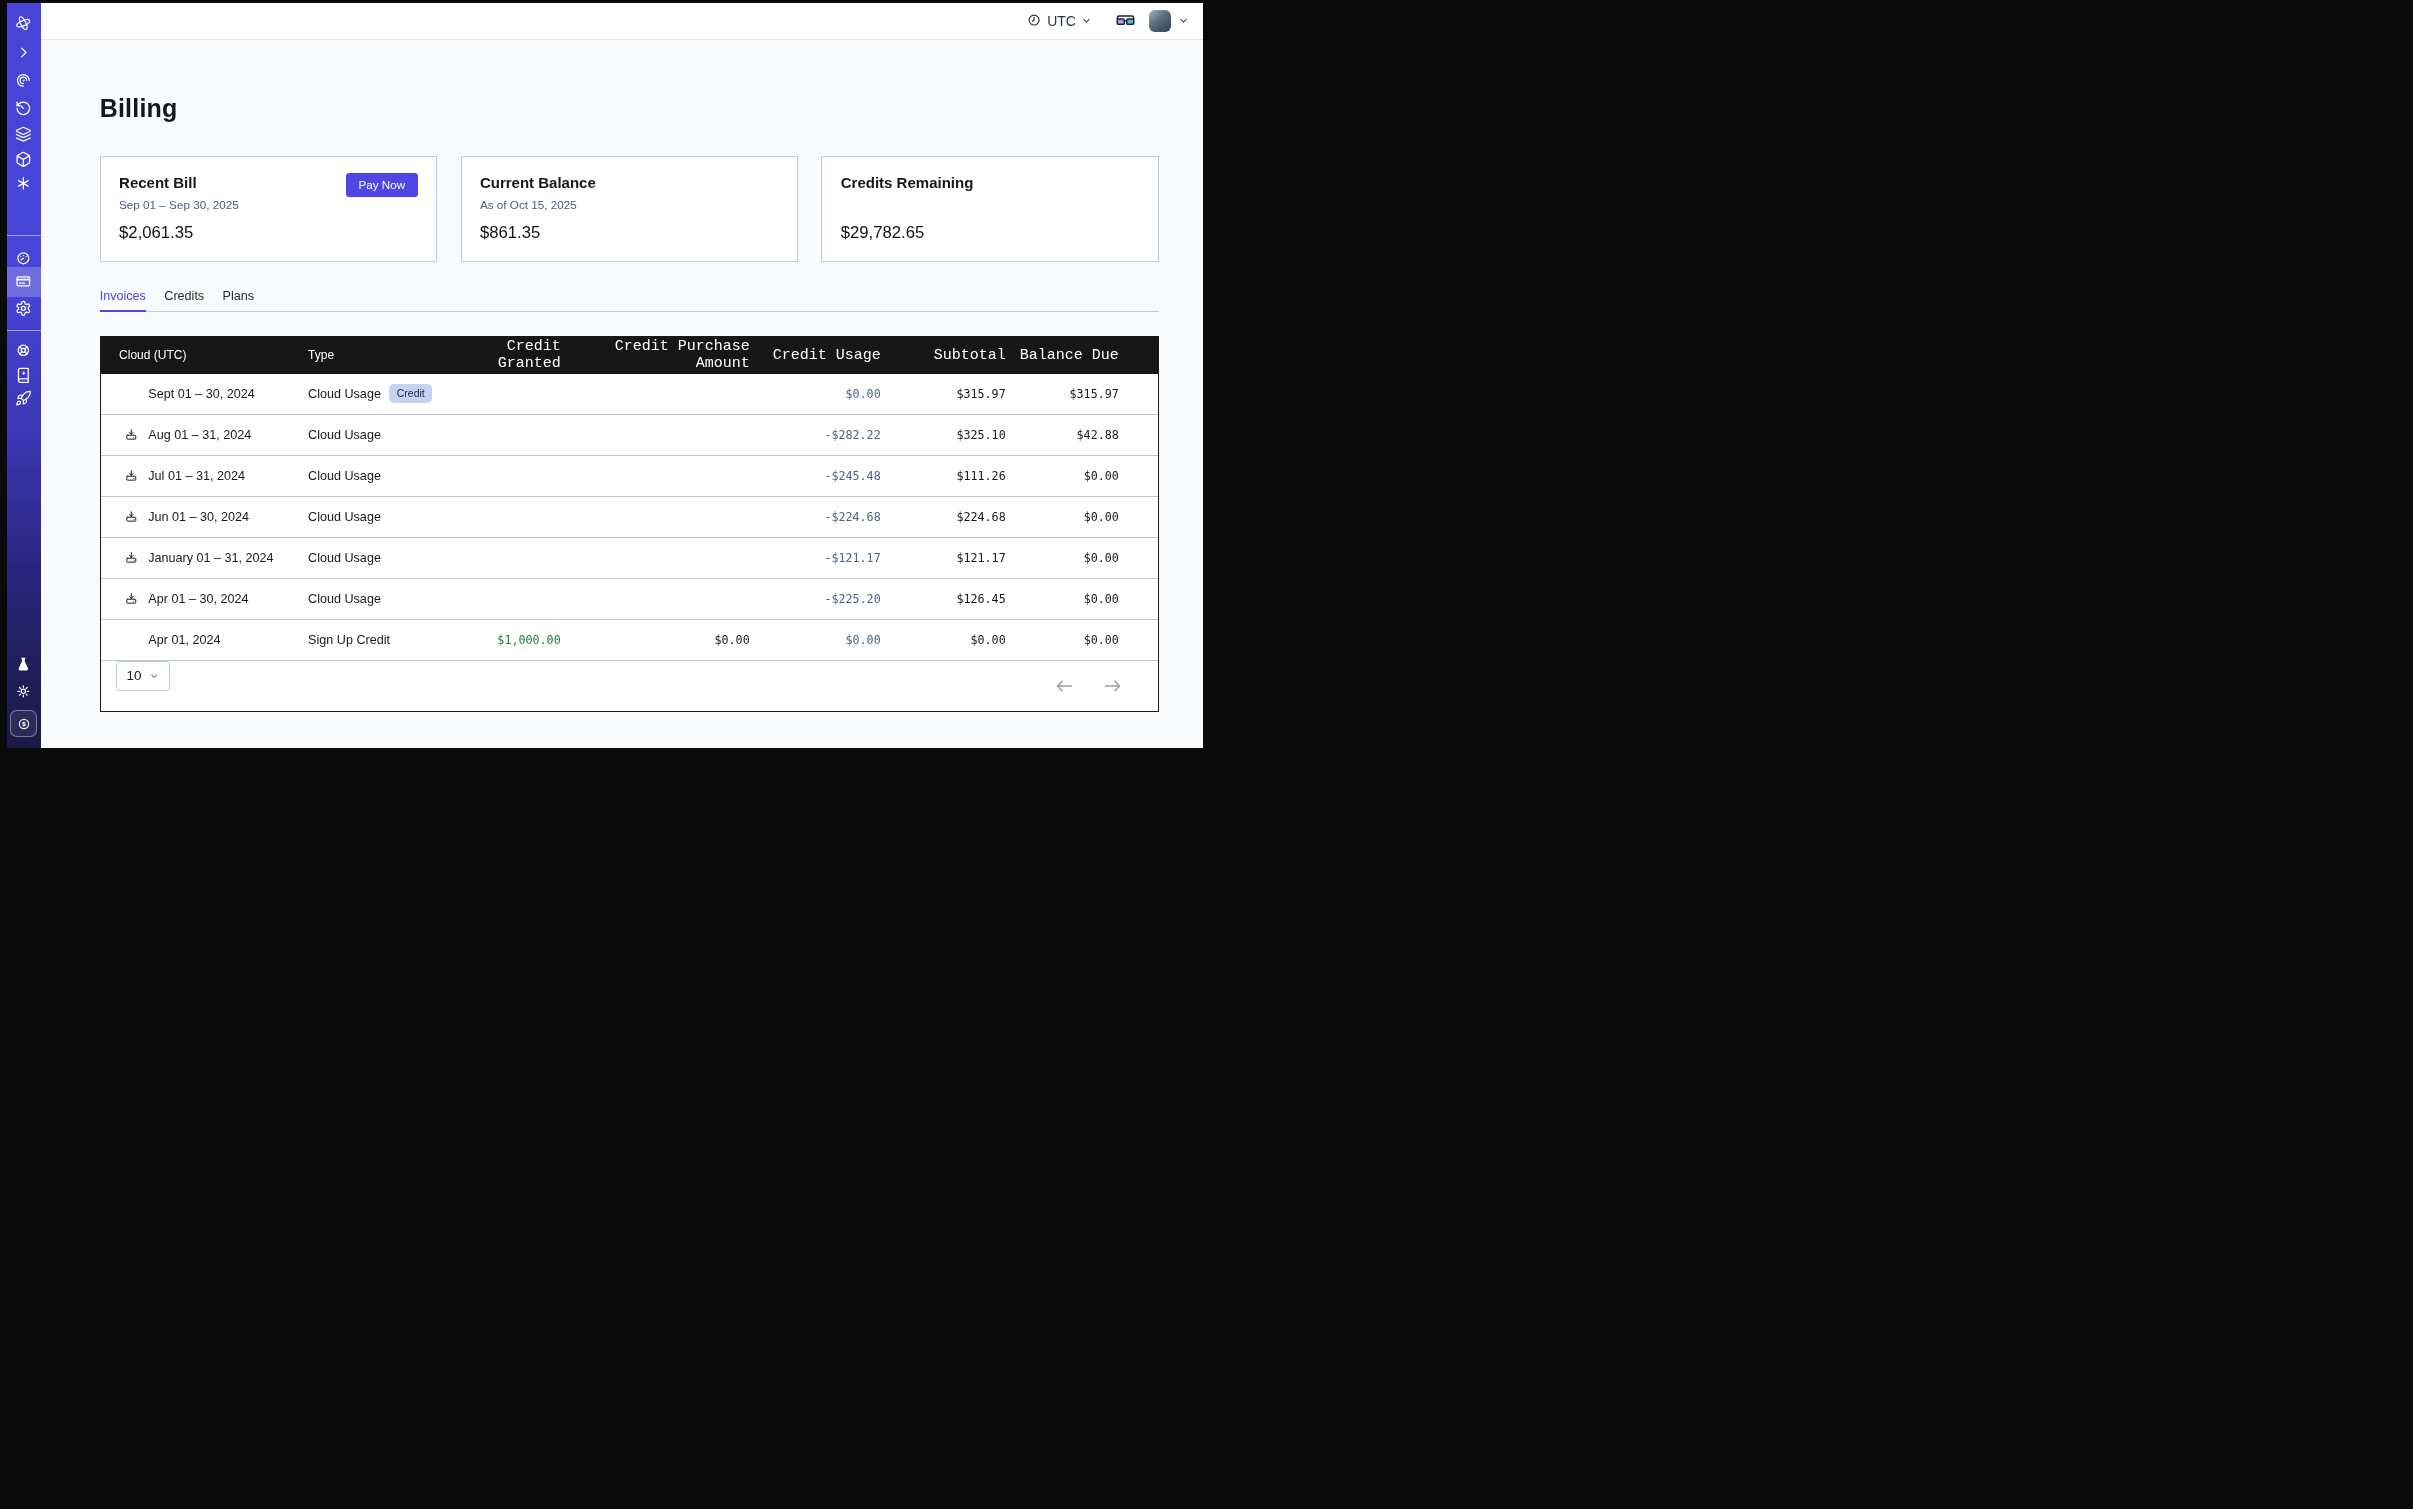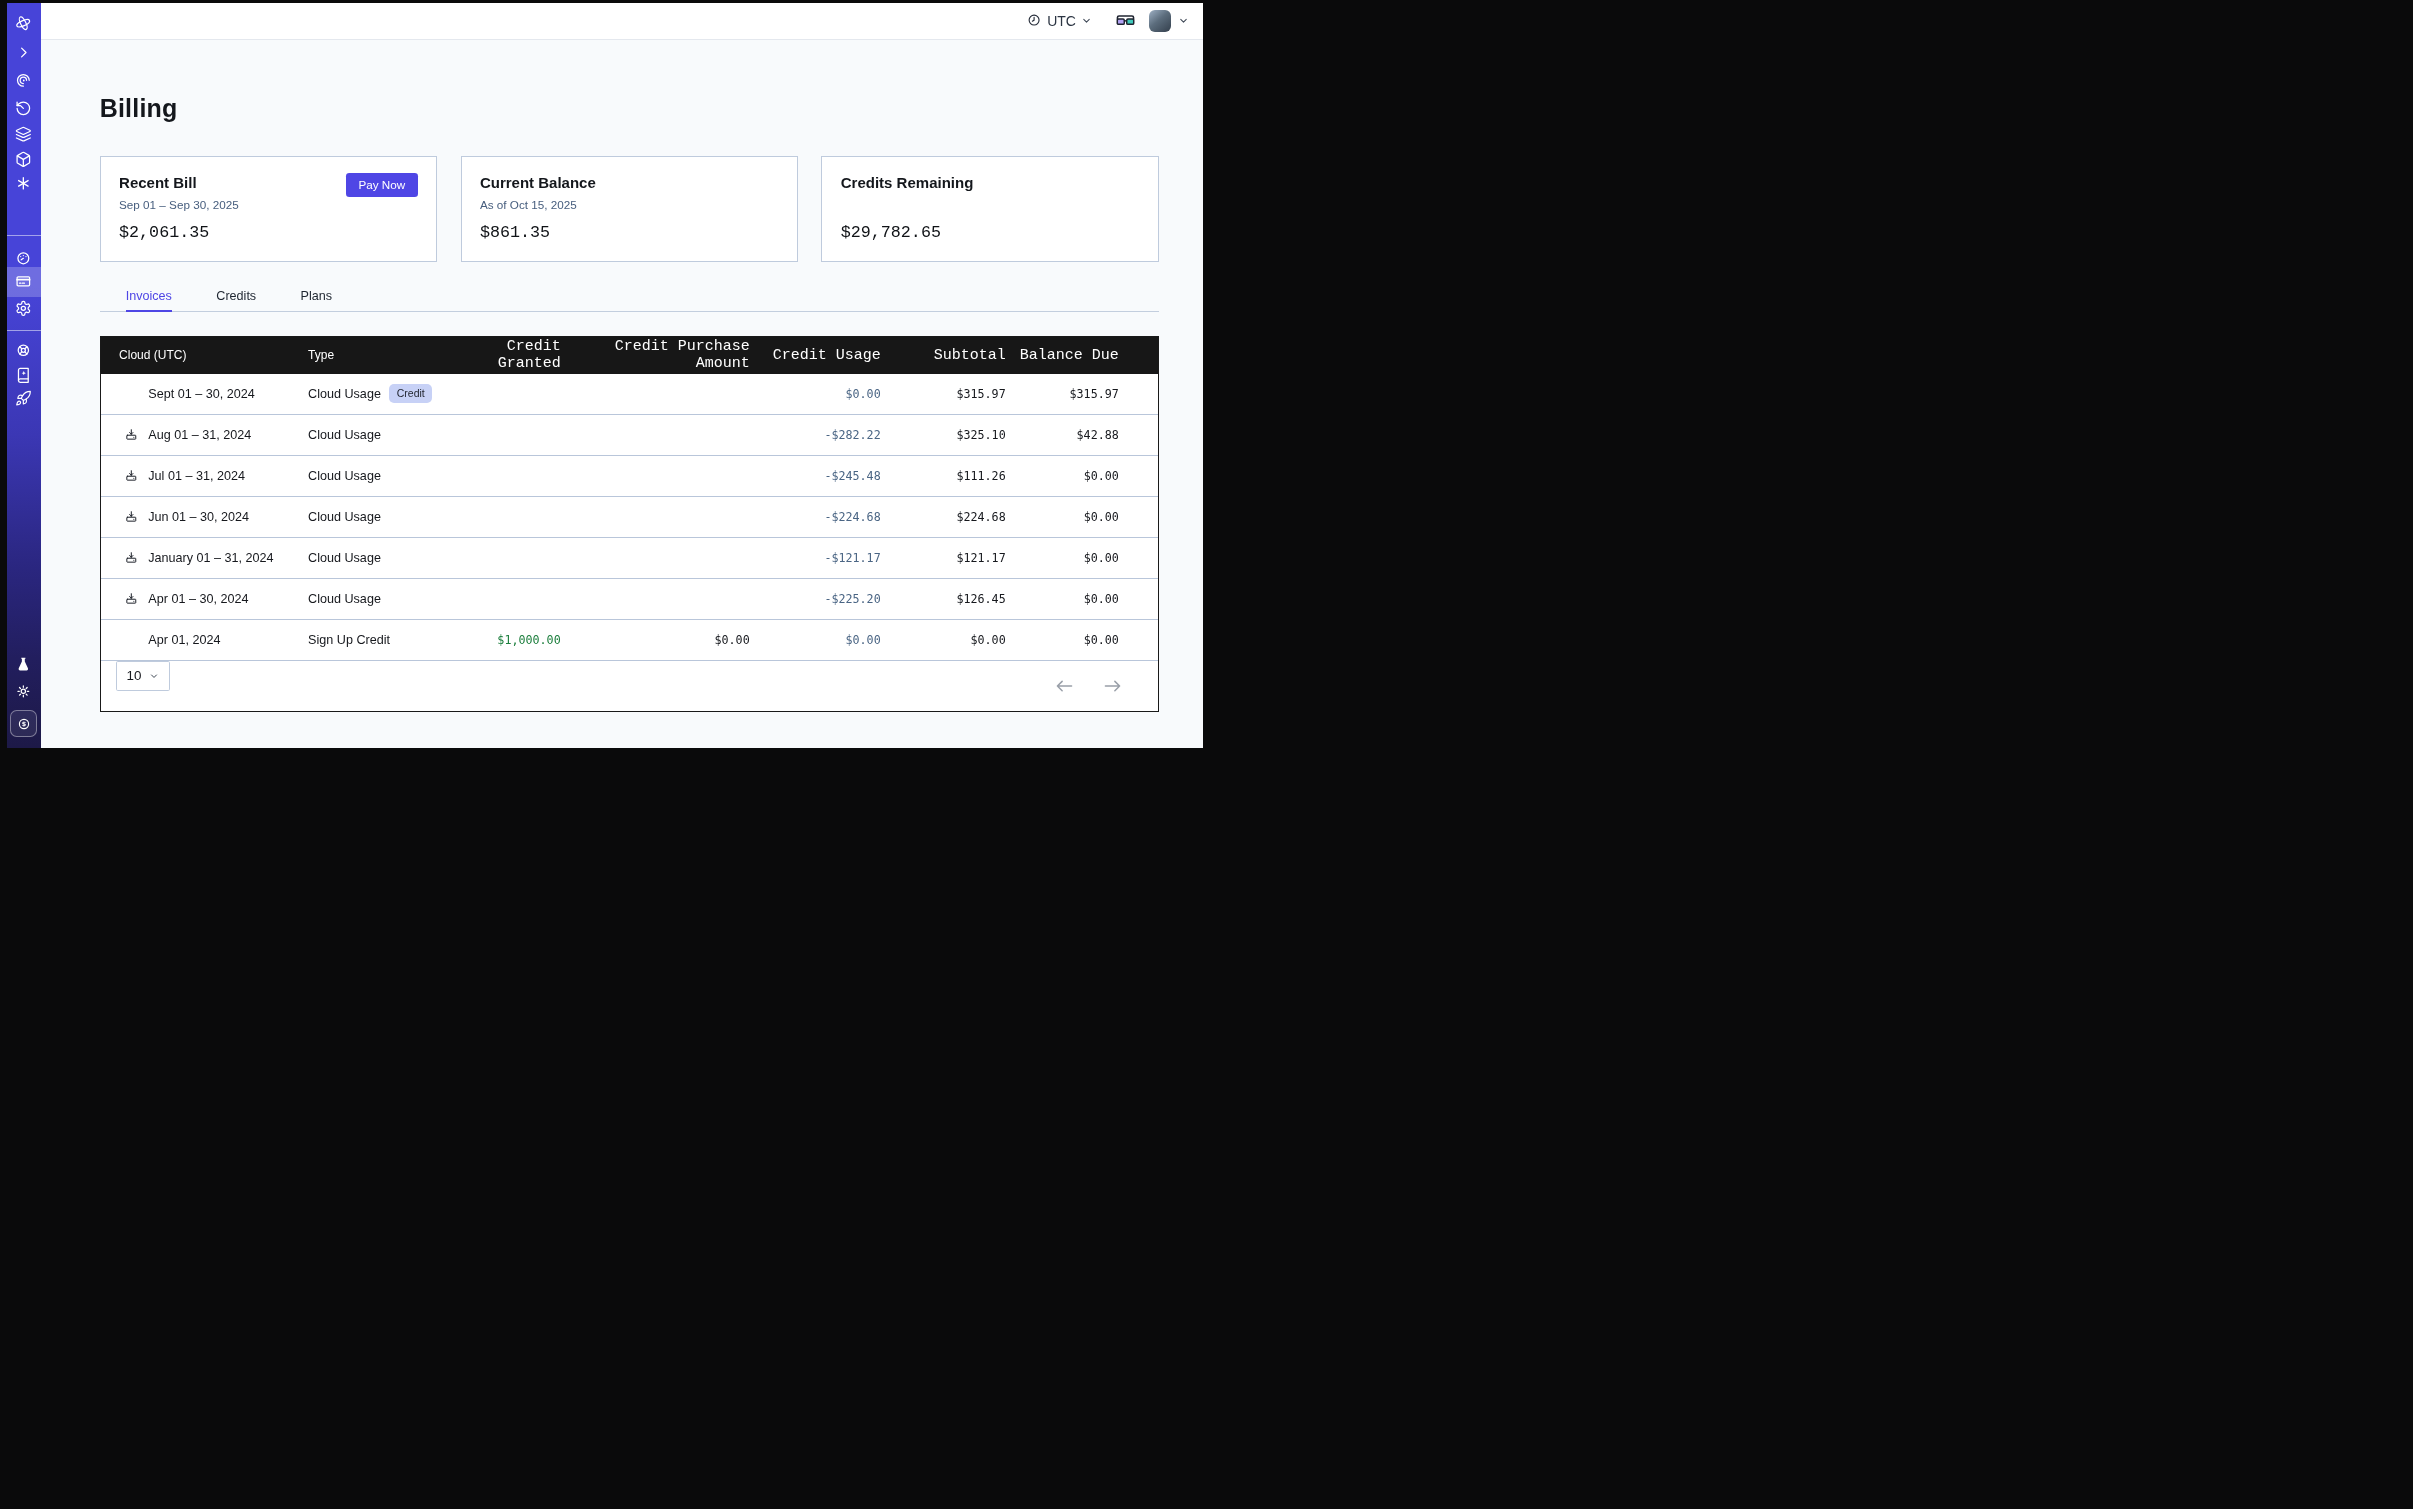--- a/index.html
+++ b/index.html
@@ -27,26 +27,26 @@
   .tb-avchev{margin-left:6.7px;}
 
   
   .main{position:absolute;left:34px;top:36px;right:0;bottom:0;padding:0 44px 0 59px;overflow:hidden;}
   h1{margin:54px 0 0 0;font-size:25px;line-height:30px;font-weight:600;color:#14171c;letter-spacing:0.2px;}
 
   .cards{display:flex;gap:23.4px;margin-top:33px;}
   .card{flex:1;position:relative;box-sizing:border-box;height:106px;background:#fff;border:0.8px solid #bfcbdd;padding:16px 18.4px;}
   .card-title{font-size:15px;font-weight:600;color:#14171c;line-height:20px;}
   .card-sub{margin-top:5px;font-size:11.7px;color:#475e7e;min-height:14.2px;line-height:14.2px;}
-  .card-amount{margin-top:11px;font-family:Liberation Mono, monospace;font-size:16.7px;color:#101317;}
+  .card-amount{margin-top:11px;font-family:Liberation Sans, sans-serif;font-size:16.7px;color:#101317;}
   .paynow{position:absolute;top:16px;right:18.4px;background:#4f46e5;color:#fff;border:none;border-radius:3.3px;
     font-size:11.7px;font-family:"Liberation Sans",sans-serif;padding:5.9px 12.6px;cursor:pointer;}
 
   .tabs{display:flex;gap:18.4px;margin-top:27px;border-bottom:0.8px solid #c3cede;}
-  .tab{padding-bottom:7.5px;font-size:12.6px;color:#1e2530;cursor:pointer;margin-left:26px;}
+  .tab{padding-bottom:7.5px;font-size:12.6px;color:#1e2530;cursor:pointer;}
   .tab.active{color:#4f46e5;border-bottom:2.1px solid #4f46e5;margin-bottom:-0.8px;}
 
   
   .tablebox{margin-top:23.4px;border:1.7px solid #191919;background:#fff;
     --cols:199px 177px 84px 189px 131px 125px 1fr;}
   .t-head{display:grid;grid-template-columns:var(--cols);height:37px;align-items:center;
     background:#171717;color:#fff;font-size:12px;font-weight:500;}
   .t-row{display:grid;grid-template-columns:var(--cols);height:40px;align-items:center;
     border-bottom:0.8px solid #b9c6da;font-size:12.6px;color:#16181d;background:#fff;}
   .c-date-h{padding-left:18.4px;}

